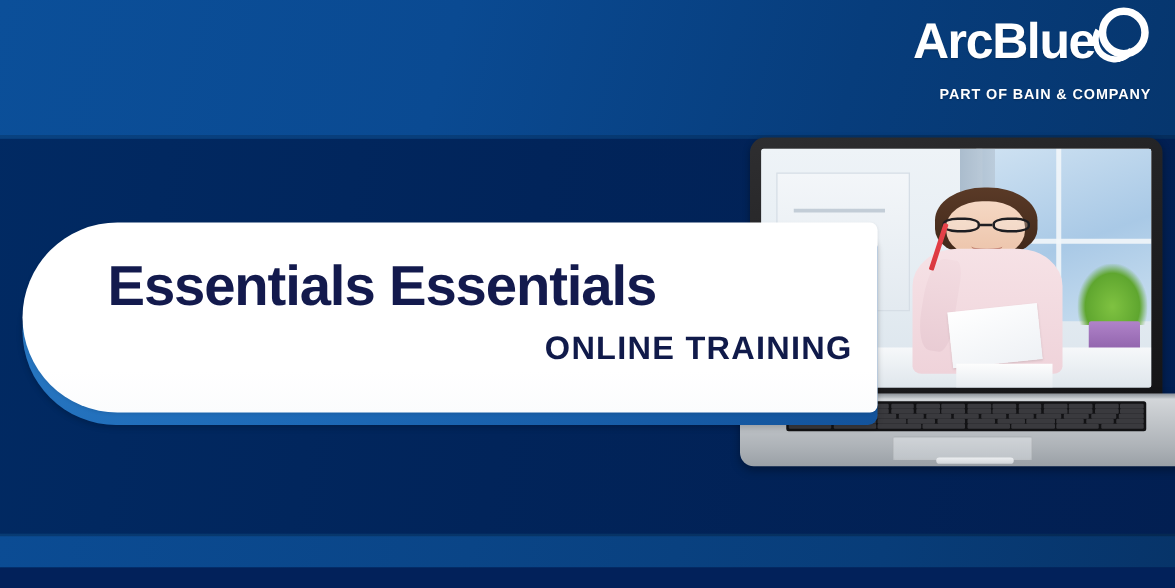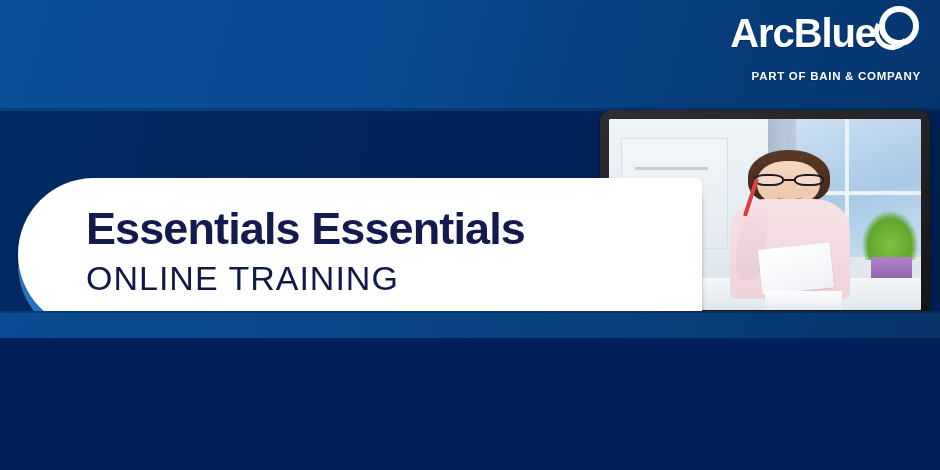--- a/index.html
+++ b/index.html
@@ -5,21 +5,21 @@
   * { margin:0; padding:0; box-sizing:border-box; }
   html,body { width:940px; height:470px; }
   body {
     font-family:"Liberation Sans", sans-serif;
     background:#02215a;
     overflow:hidden;
   }
 
   .banner {
     position:relative;
-    width:940px; height:338px;
+    width:940px; height:454px;
     overflow:hidden;
     background:linear-gradient(100deg,#012a63 0%,#01245a 45%,#021f52 100%);
   }
 
   
   .top-band {
     position:absolute; left:0; top:0;
     width:940px; height:111px;
     background:linear-gradient(105deg,#0b4f99 0%,#0a4a92 38%,#073d7c 72%,#06366e 100%);
   }
@@ -194,22 +194,22 @@
     box-shadow:0 1px 3px rgba(0,0,0,.10);
   }
   .card-inner{
     position:absolute; left:68px; top:24px; right:20px; bottom:12px;
   }
   .title {
     font-size:45px; font-weight:bold; color:#131a4d;
     letter-spacing:-0.9px; line-height:54px; white-space:nowrap;
   }
   .subtitle {
-    font-size:34px; font-weight:normal; color:#101a4a;
-    letter-spacing:1.0px; line-height:32px; margin-top:6px; white-space:nowrap;
+    font-size:26px; font-weight:bold; color:#101a4a;
+    letter-spacing:1.0px; line-height:32px; margin-top:6px; white-space:nowrap;text-align:right;
   }
 </style>
 </head>
 <body>
 
 <div class="banner">
 
   <div class="top-band"></div>
 
   <div class="logo">

